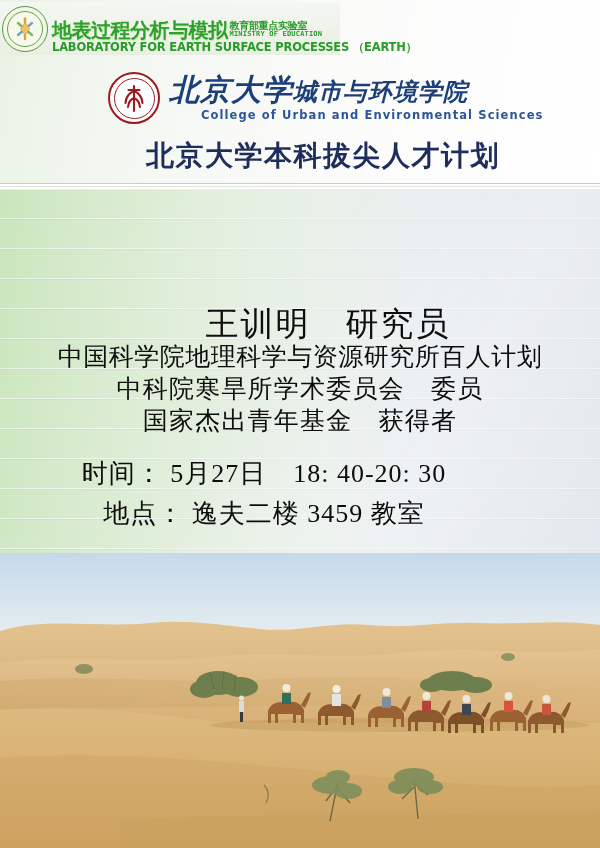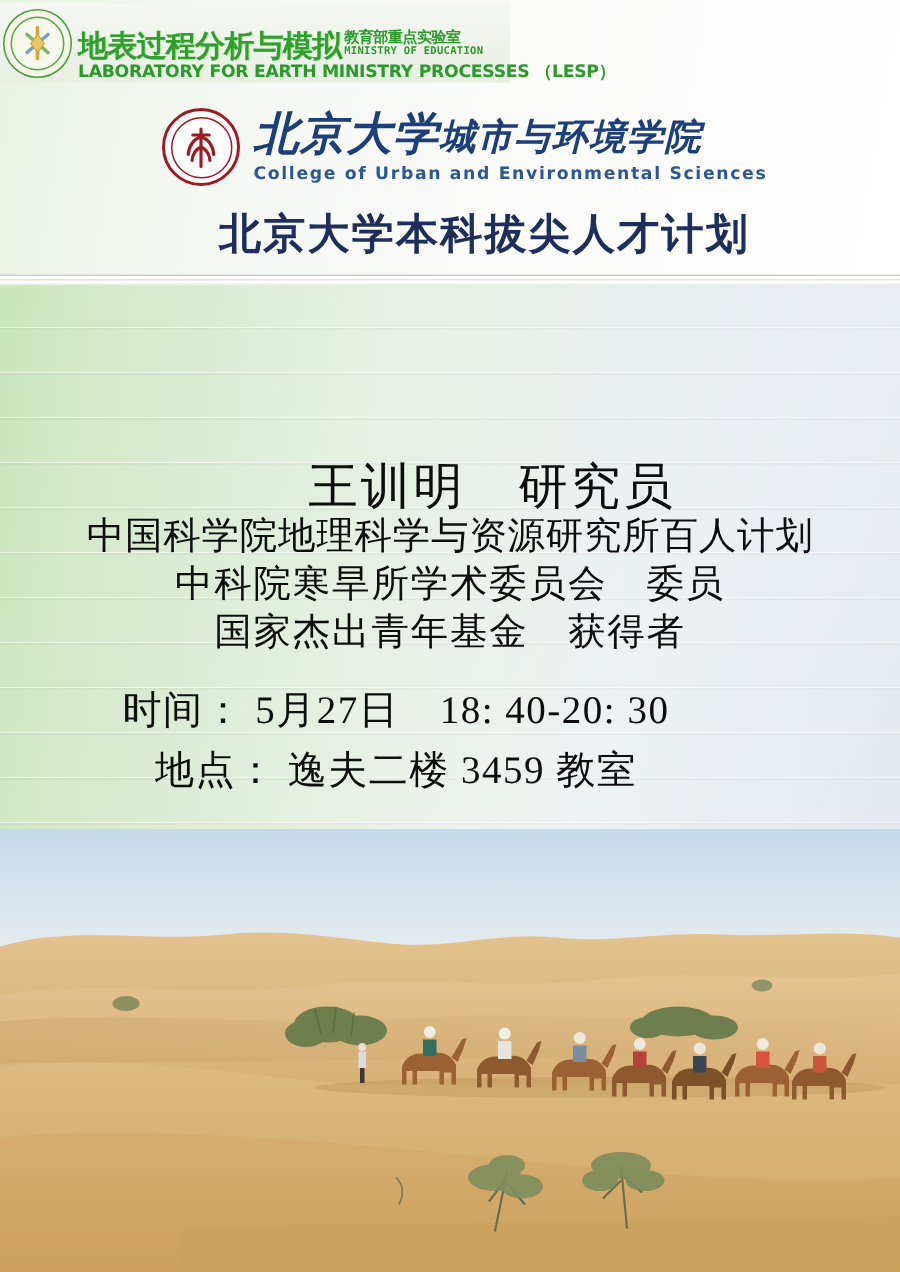--- a/index.html
+++ b/index.html
@@ -166,20 +166,21 @@
     font-size: 24px;
   }
   .college-en {
     margin-top: 2px;
     font-family: "DejaVu Sans", "Liberation Sans", sans-serif;
     font-size: 11.5px;
     font-weight: bold;
     color: #2b5699;
     letter-spacing: 1.1px;
     white-space: nowrap;
+    margin-left: 32px;
   }
 
   
   .program-line {
     position: absolute;
     left: 0; top: 137px;
     width: 508px;
     text-align: right;
     padding-right: 8px;
     box-sizing: border-box;
@@ -324,21 +325,21 @@
     </div>
 
     <div class="lesp-text">
       <div class="lesp-row1">
         <span class="lesp-cn">地表过程分析与模拟</span>
         <span class="lesp-moe">
           <span class="lesp-moe-cn">教育部重点实验室</span>
           <span class="lesp-moe-en">MINISTRY OF EDUCATION</span>
         </span>
       </div>
-      <div class="lesp-en">LABORATORY FOR EARTH MINISTRY PROCESSES （LESP）</div>
+      <div class="lesp-en">LABORATORY FOR EARTH SURFACE PROCESSES （EARTH）</div>
     </div>
   </div>
 
   <div class="college-row">
     <div class="pku-seal-red">
       <div class="seal-inner-red">
         <svg viewBox="0 0 32 32" width="32" height="32" aria-hidden="true">
           <g fill="none" stroke="#9e1a22" stroke-width="2.1" stroke-linecap="round">
             <path d="M16 4 L16 29"></path>
             <path d="M16 9 C11 11, 8 15, 7.5 21"></path>

